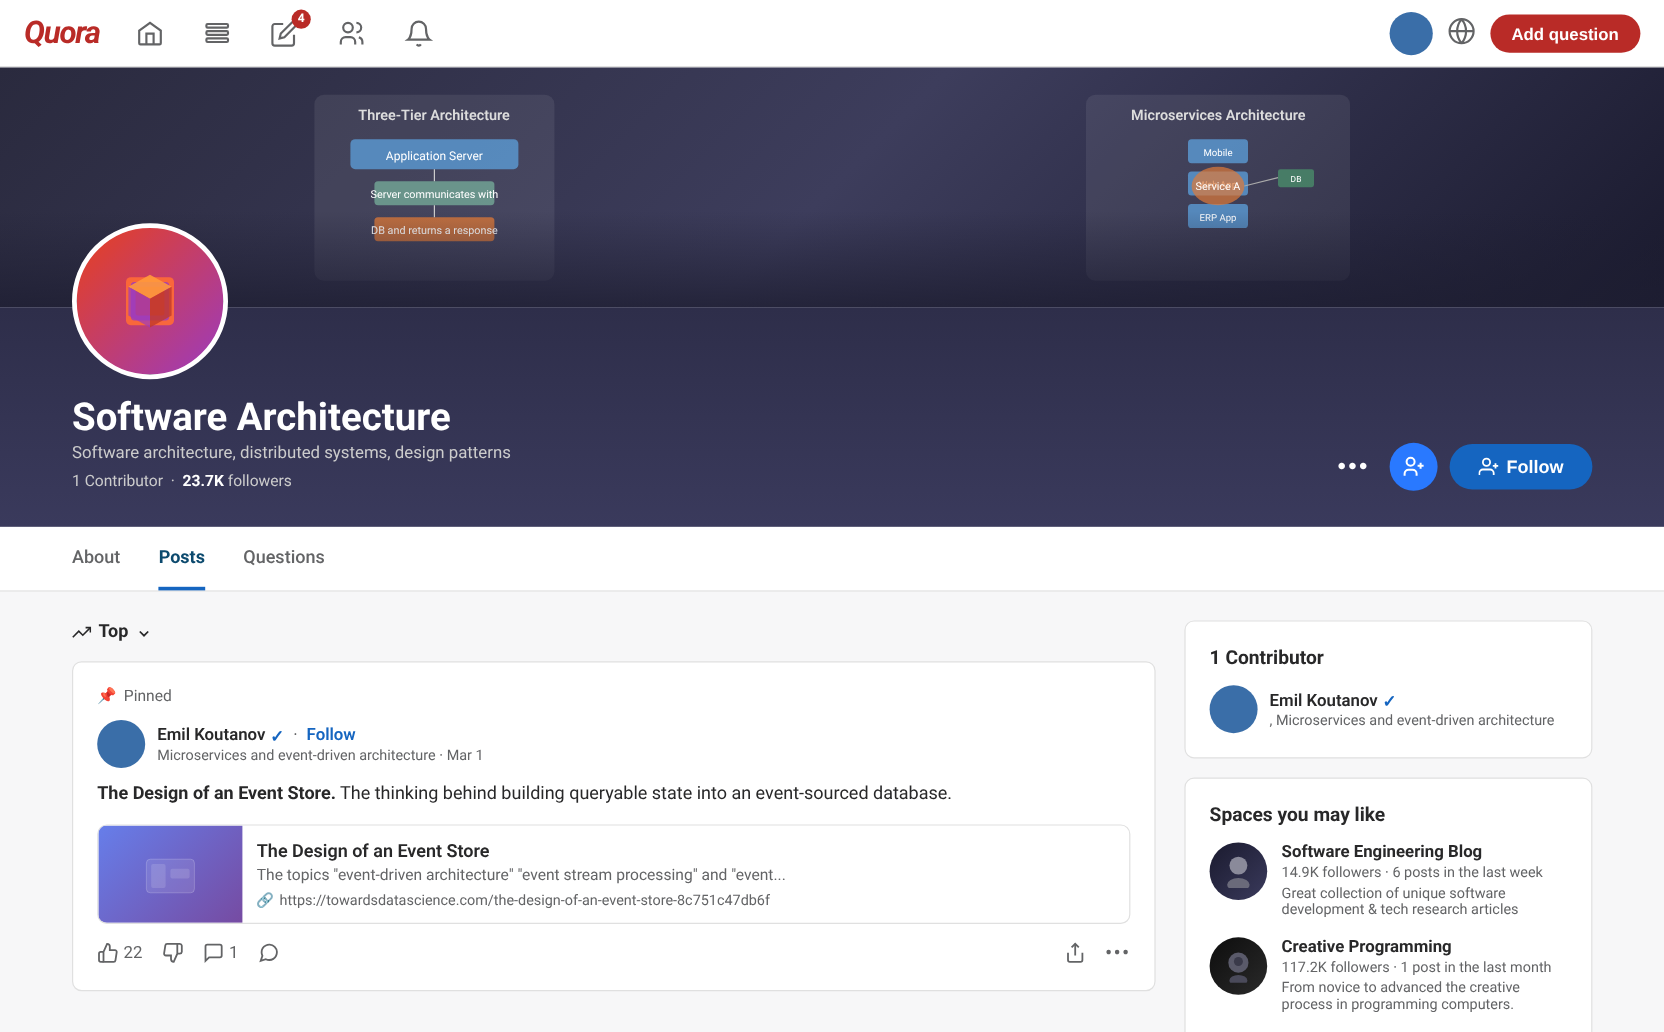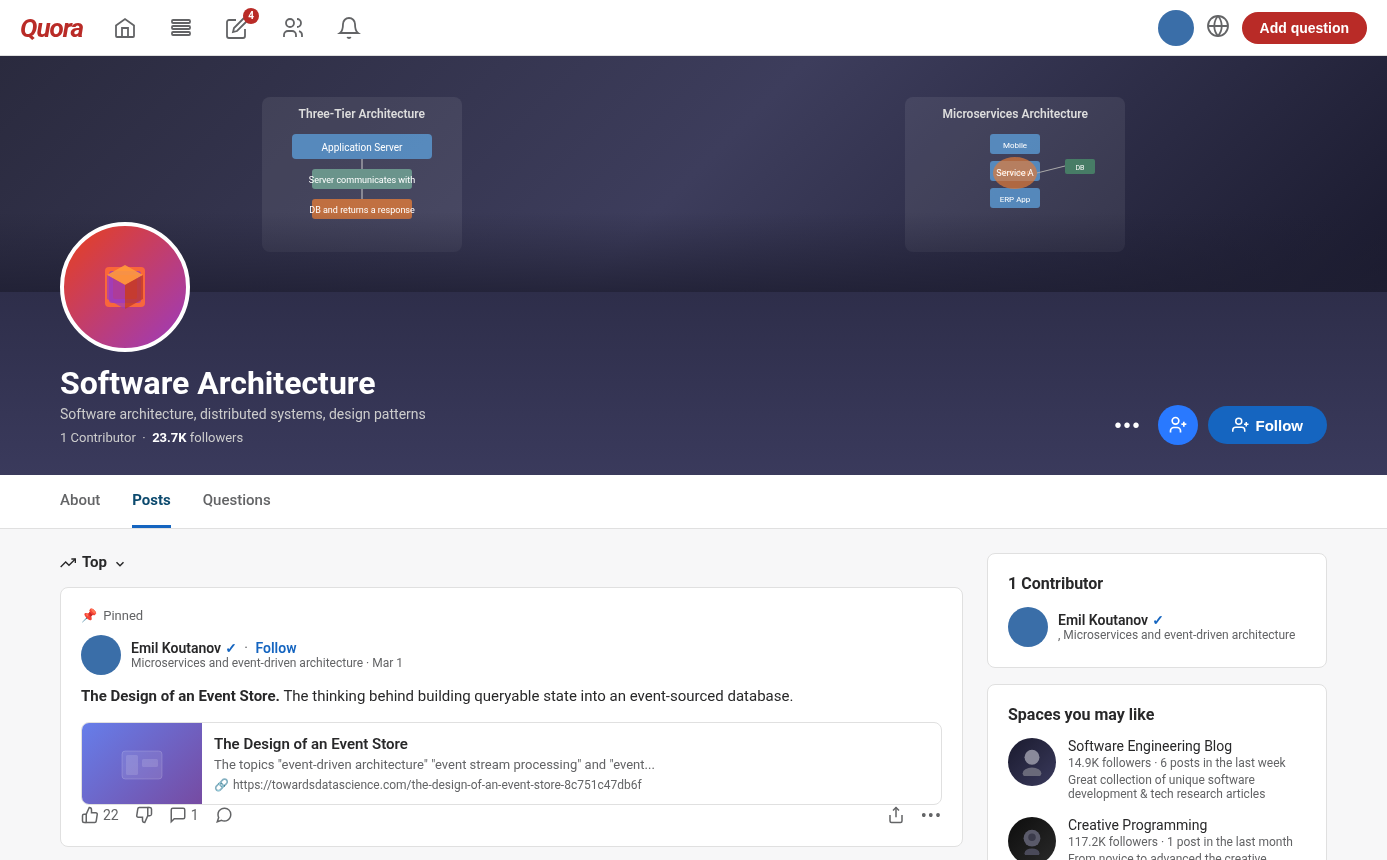--- a/index.html
+++ b/index.html
@@ -28,21 +28,21 @@
     .navbar-right { display: flex; align-items: center; gap: 12px; margin-left: auto; }
     .avatar-circle { width: 36px; height: 36px; border-radius: 50%; background: #888; overflow: hidden; cursor: pointer; }
     .globe-icon { color: #636466; cursor: pointer; }
     .add-question-btn {
       background: #b92b27; color: #fff; border: none; border-radius: 20px;
       padding: 8px 18px; font-size: 14px; font-weight: 600; cursor: pointer;
     }
 
     
     .hero-banner {
-      position: relative; height: 236px; background: linear-gradient(135deg, #2a2a3e 0%, #3d3d5c 50%, #1a1a2e 100%);
+      position: relative; height: 200px; background: linear-gradient(135deg, #2a2a3e 0%, #3d3d5c 50%, #1a1a2e 100%);
       overflow: hidden;
     }
     .banner-overlay {
       position: absolute; bottom: 0; left: 0; right: 0; height: 80px;
       background: linear-gradient(transparent, rgba(30,30,50,0.8));
     }
 
     
     .profile-section {
       background: linear-gradient(180deg, #2e2e4a 0%, #3a3a5c 100%);
@@ -126,41 +126,41 @@
     }
     .link-preview-img {
       width: 120px; flex-shrink: 0; background: linear-gradient(135deg, #667eea, #764ba2);
       display: flex; align-items: center; justify-content: center;
     }
     .link-preview-img svg { width: 48px; height: 48px; opacity: 0.7; }
     .link-preview-content { padding: 12px; }
     .link-preview-title { font-size: 15px; font-weight: 600; color: #282829; margin-bottom: 4px; }
     .link-preview-desc { font-size: 13px; color: #636466; margin-bottom: 6px; }
     .link-preview-url { font-size: 12px; color: #636466; display: flex; align-items: center; gap: 4px; }
-    .post-actions { display: flex; align-items: center; gap: 16px; }
+    .post-actions { display: flex; align-items: center; gap: 16px; margin-top: 14px; }
     .action-group { display: flex; align-items: center; gap: 4px; color: #636466; font-size: 14px; cursor: pointer; }
     .action-group svg { width: 18px; height: 18px; }
     .action-spacer { flex: 1; }
     .share-btn { color: #636466; cursor: pointer; }
     .more-btn { color: #636466; cursor: pointer; font-size: 18px; letter-spacing: 1px; }
 
     
     .sidebar-card {
       background: #fff; border: 1px solid #e0e0e0; border-radius: 8px; padding: 20px; margin-bottom: 16px;
     }
     .sidebar-card-title { font-size: 16px; font-weight: 700; color: #282829; margin-bottom: 14px; }
     .contributor-item { display: flex; align-items: center; gap: 10px; }
     .contrib-avatar { width: 40px; height: 40px; border-radius: 50%; background: #8ca; flex-shrink: 0; }
     .contrib-info .contrib-name { font-size: 14px; font-weight: 600; color: #282829; display: flex; align-items: center; gap: 4px; }
     .contrib-info .contrib-sub { font-size: 12px; color: #636466; }
 
     .spaces-section-title { font-size: 16px; font-weight: 700; color: #282829; margin-bottom: 14px; }
     .space-item { display: flex; align-items: flex-start; gap: 12px; margin-bottom: 16px; }
     .space-avatar { width: 48px; height: 48px; border-radius: 50%; flex-shrink: 0; overflow: hidden; }
-    .space-info .space-name { font-size: 14px; font-weight: 400; color: #282829; }
+    .space-info .space-name { font-size: 14px; font-weight: 700; color: #282829; }
     .space-info .space-meta { font-size: 12px; color: #636466; margin-top: 2px; }
     .space-info .space-desc { font-size: 12px; color: #636466; margin-top: 3px; }
 
     
     .avatar-blue { background: #3a6ea8; }
     .avatar-dark { background: #2a2a2a; }
 
     
     .banner-content {
       position: absolute; top: 0; left: 0; right: 0; bottom: 0;

